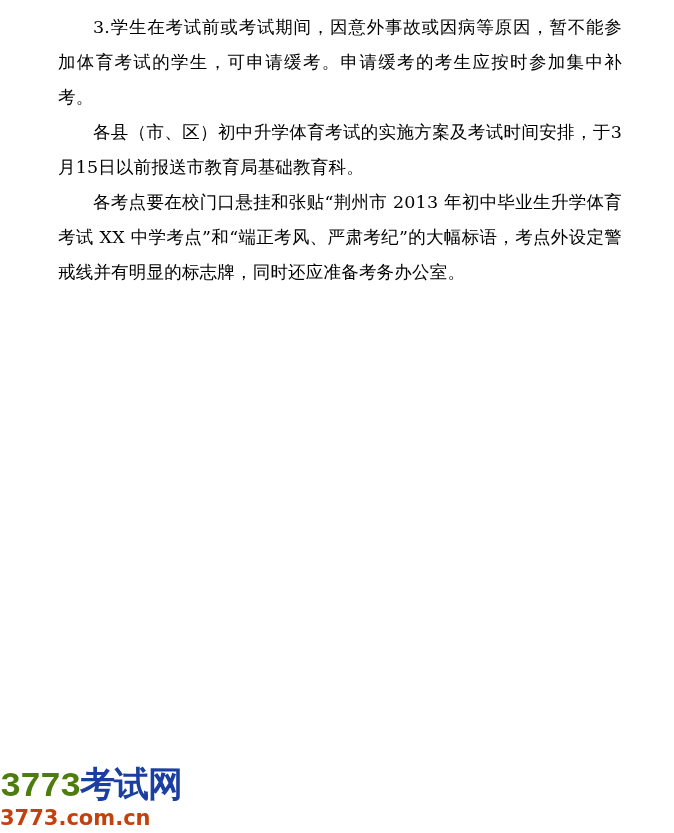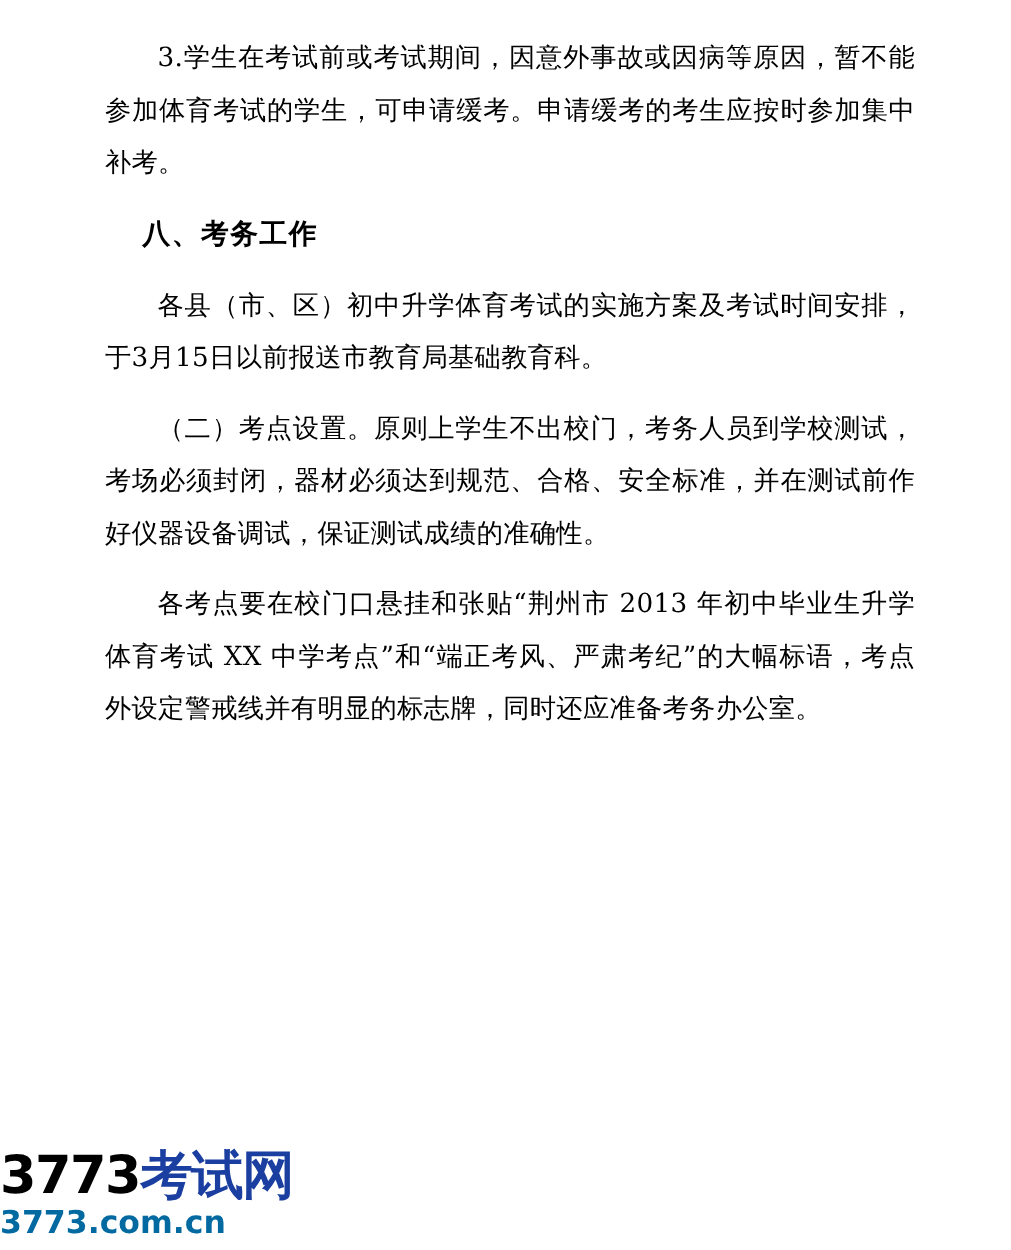--- a/index.html
+++ b/index.html
@@ -23,21 +23,21 @@
     height: 833px;
     box-sizing: border-box;
     padding: 10px 52px 0 58px;
   }
   .para {
     font-size: 17.5px;
     line-height: 35px;
     letter-spacing: 0.2px;
     text-align: justify;
     text-justify: inter-ideograph;
-    margin: 12px;
+    margin: 0;
     text-indent: 2em;
     font-family: "DejaVu Serif", "Liberation Serif", serif;
   }
   .heading {
     font-size: 18.5px;
     line-height: 36px;
     font-weight: bold;
     margin: 0;
     text-indent: 2em;
     letter-spacing: 1px;
@@ -54,46 +54,45 @@
   .wm-main {
     font-family: "DejaVu Sans", "Liberation Sans", sans-serif;
     font-weight: bold;
     font-size: 35px;
     line-height: 38px;
     color: #1a3fa0;
     letter-spacing: -1px;
     white-space: nowrap;
   }
   .wm-main .wm-red {
-    color: #000000;
+    color: #4d7c0f;
+    font-family: Liberation Mono, monospace;
   }
   .wm-sub {
     font-family: "DejaVu Sans", "Liberation Sans", sans-serif;
     font-weight: bold;
     font-size: 21px;
     line-height: 24px;
-    color: #0369a1;
+    color: #c2410c;
     letter-spacing: 0px;
     white-space: nowrap;
   }
 </style>
 </head>
 <body>
 
 <div class="page">
 
   <p class="para">3.学生在考试前或考试期间，因意外事故或因病等原因，暂不能参加体育考试的学生，可申请缓考。申请缓考的考生应按时参加集中补考。</p>
 
-  <h2 class="heading">八、考务工作</h2>
 
 
 
   <p class="para">各县（市、区）初中升学体育考试的实施方案及考试时间安排，于3月15日以前报送市教育局基础教育科。</p>
 
-  <p class="para">（二）考点设置。原则上学生不出校门，考务人员到学校测试，考场必须封闭，器材必须达到规范、合格、安全标准，并在测试前作好仪器设备调试，保证测试成绩的准确性。</p>
 
   <p class="para">各考点要在校门口悬挂和张贴“荆州市 2013 年初中毕业生升学体育考试 XX 中学考点”和“端正考风、严肃考纪”的大幅标语，考点外设定警戒线并有明显的标志牌，同时还应准备考务办公室。</p>
 
 </div>
 
 <div class="watermark">
   <div class="wm-main"><span class="wm-red">3773</span><span>考试网</span></div>
   <div class="wm-sub">3773.com.cn</div>
 </div>
 

